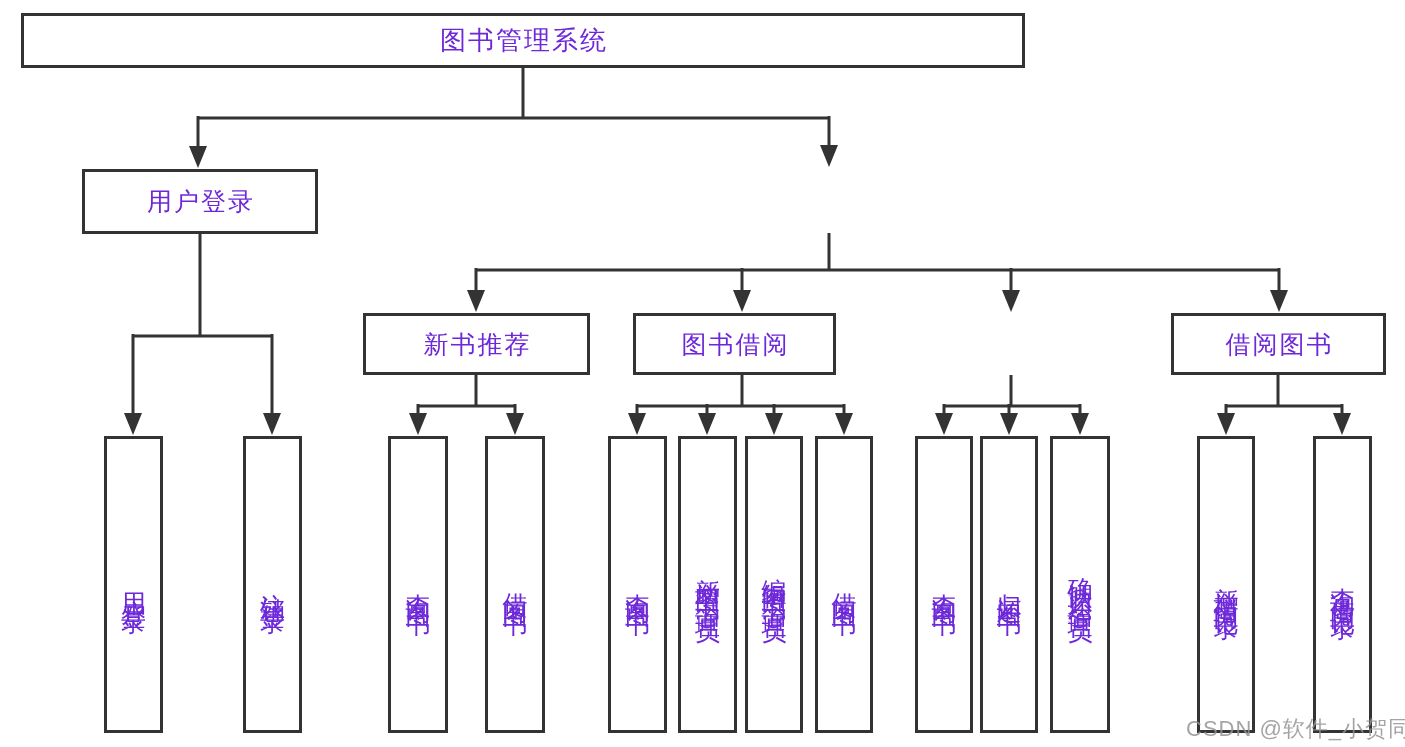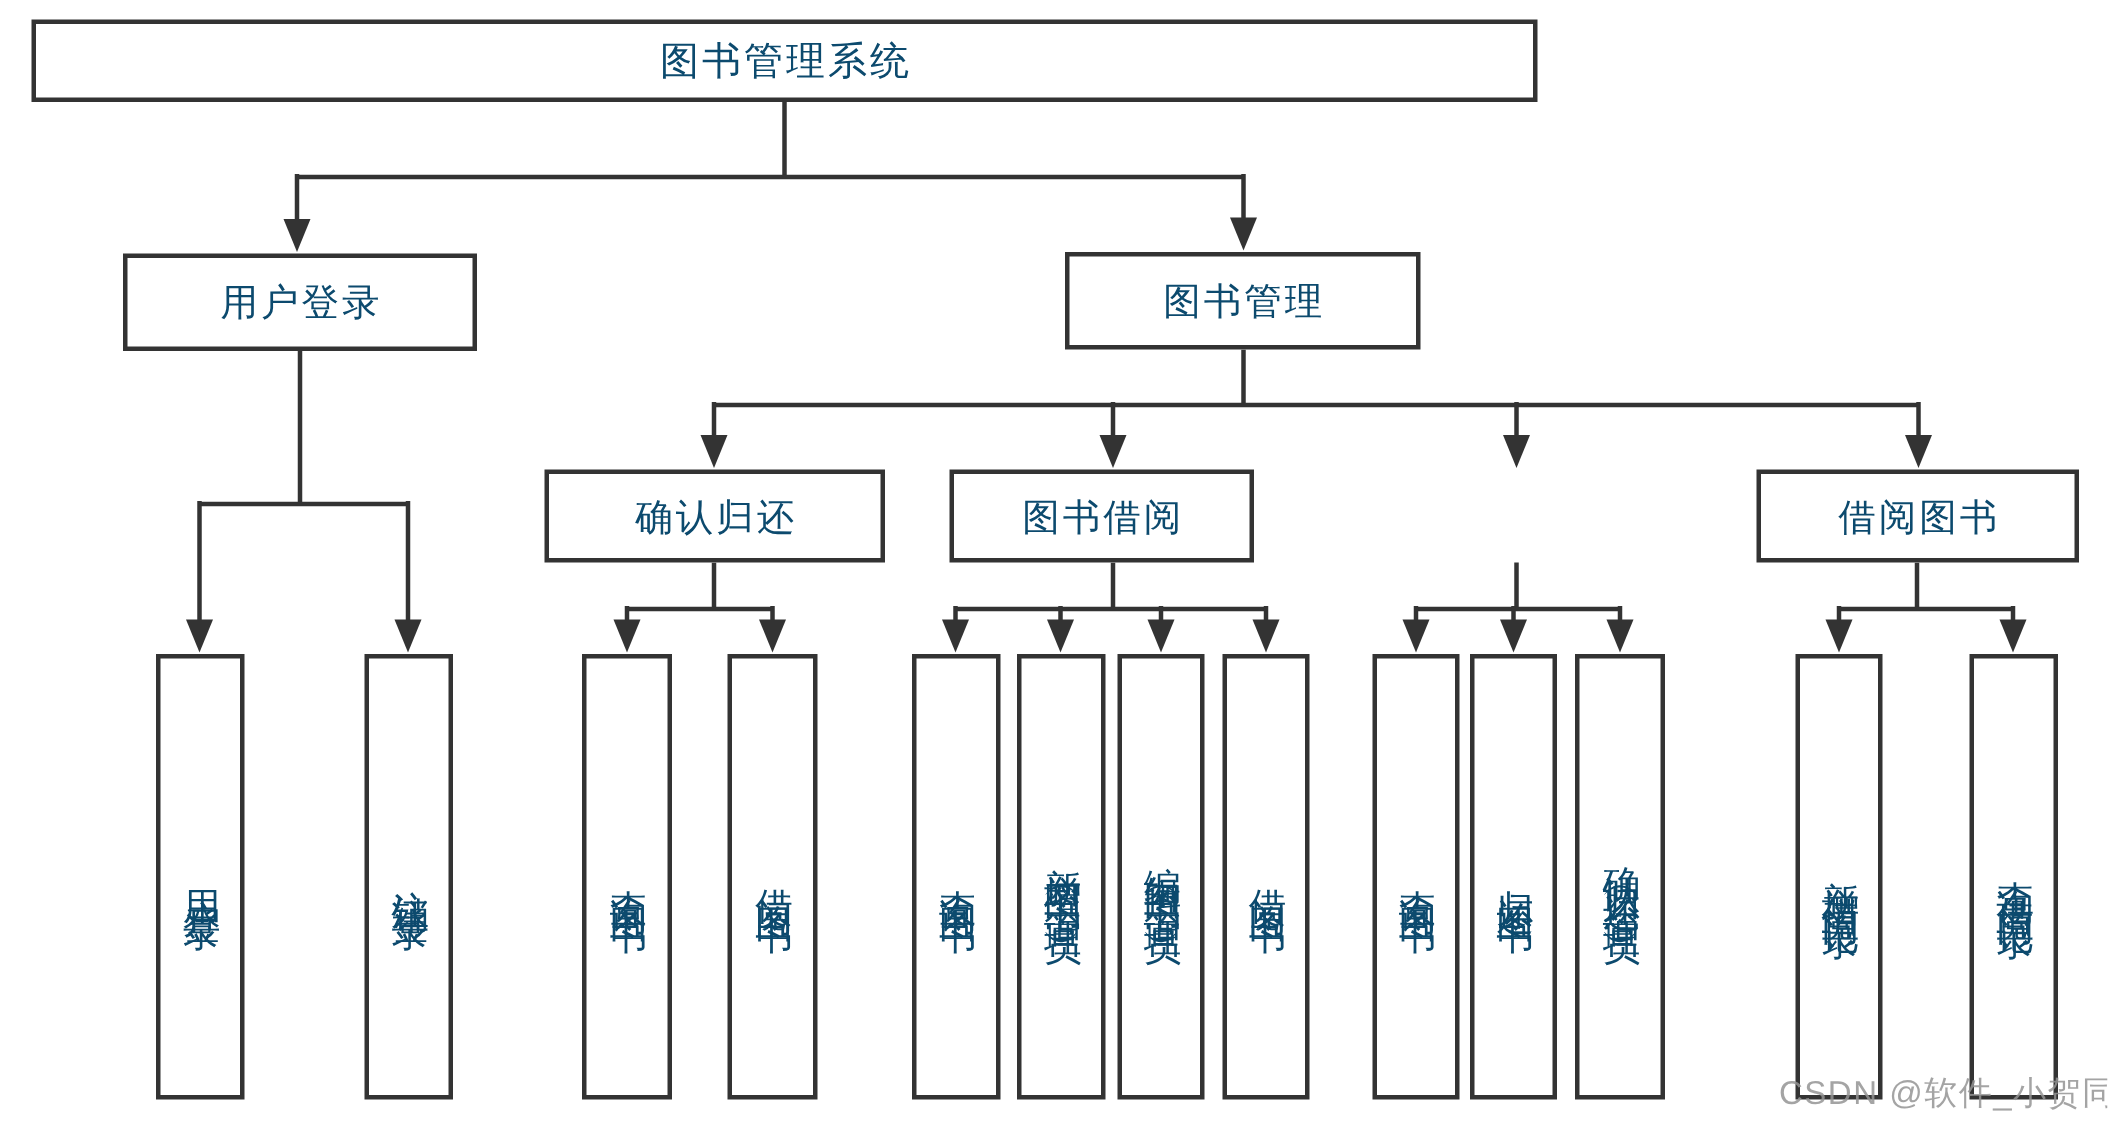--- a/index.html
+++ b/index.html
@@ -12,21 +12,21 @@
   }
   #connectors{position:absolute;left:0;top:0;width:1405px;height:747px;}
   .node{
     position:absolute;
     box-sizing:border-box;
     border:3px solid #333333;
     background:#ffffff;
     display:flex;
     align-items:center;
     justify-content:center;
-    color:#0c4a6e;
+    color:#6d28d9;
   }
   .lvl-h .lbl{
     font-size:25px;
     letter-spacing:2px;
     white-space:nowrap;
     text-indent:2px;
   }
   .root-box .lbl{font-size:26px;}
   .lvl-v .lbl{
     writing-mode:vertical-rl;
@@ -105,26 +105,23 @@
     </svg>
 
   <div class="node lvl-h root-box" style="left:21px;top:13px;width:1004px;height:55px">
     <span class="lbl">图书管理系统</span>
   </div>
 
   <div class="node lvl-h" style="left:82px;top:169px;width:236px;height:65px">
     <span class="lbl">用户登录</span>
   </div>
 
-  <div class="node lvl-h" style="left:710px;top:168px;width:237px;height:65px">
-    <span class="lbl">图书管理</span>
-  </div>
 
   <div class="node lvl-h" style="left:363px;top:313px;width:227px;height:62px">
-    <span class="lbl">确认归还</span>
+    <span class="lbl">新书推荐</span>
   </div>
 
   <div class="node lvl-h" style="left:633px;top:313px;width:203px;height:62px">
     <span class="lbl">图书借阅</span>
   </div>
 
 
   <div class="node lvl-h" style="left:1171px;top:313px;width:215px;height:62px">
     <span class="lbl">借阅图书</span>
   </div>

